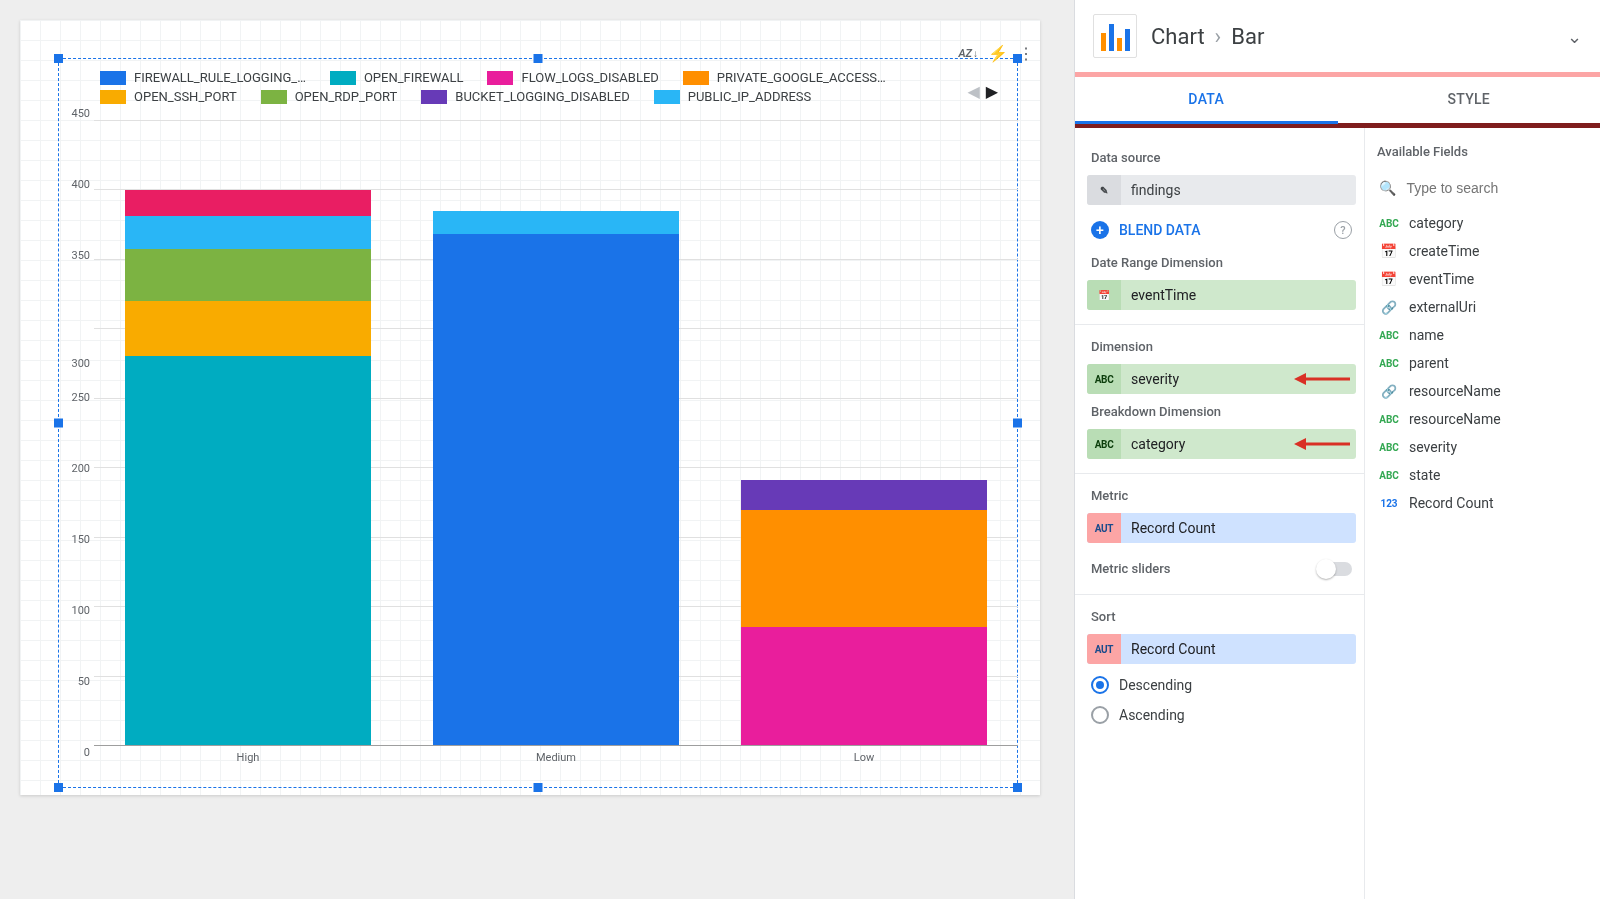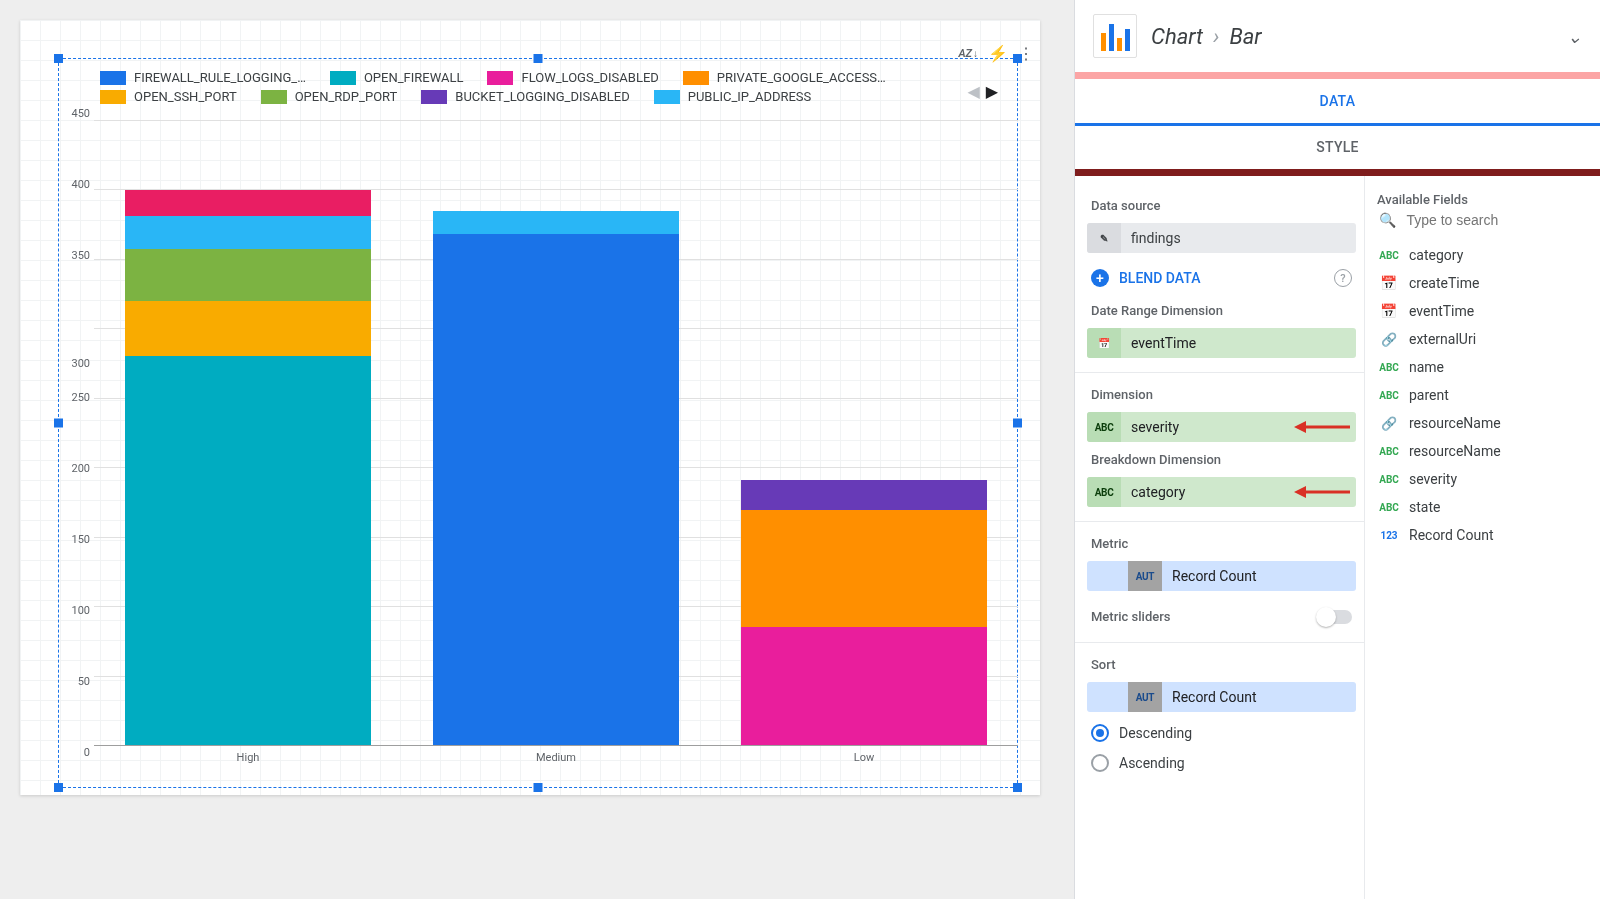--- a/index.html
+++ b/index.html
@@ -92,48 +92,48 @@
   .panel{
     position:absolute; top:0; right:0; bottom:0;
     width:525px; min-width:525px;
     background:#ffffff;
     box-shadow:-1px 0 0 #dadce0;
     display:flex; flex-direction:column;
     font-size:14px;
   }
   .panel-header{
     display:flex;align-items:center;gap:14px;
-    padding:14px 18px; border-bottom:7px solid #fca5a5;font-style:italic;
+    padding:14px 18px; border-bottom:5px solid #fca5a5;
   }
   .chart-icon{width:44px;height:44px;border:1px solid #e0e0e0;border-radius:2px;display:flex;align-items:flex-end;justify-content:center;gap:3px;padding:6px;}
   .chart-icon div{width:5px;}
   .breadcrumb{font-size:22px;color:#3c4043;display:flex;align-items:center;gap:10px;}
   .breadcrumb .sep{color:#9aa0a6;}
   .panel-header .expand{margin-left:auto;color:#5f6368;font-size:18px;cursor:pointer;}
 
-  .tabs{display:flex;border-bottom:7px solid #7f1d1d;flex-direction:column;}
+  .tabs{display:flex;border-bottom:5px solid #7f1d1d;}
   .tab{flex:1;text-align:center;padding:14px 0;font-weight:500;color:#5f6368;letter-spacing:.3px;cursor:pointer;}
   .tab.active{color:#1a73e8;border-bottom:3px solid #1a73e8;margin-bottom:-1px;}
 
   .panel-body{flex:1;display:flex;overflow:hidden;}
   .config{flex:1;border-right:1px solid #e8eaed;overflow-y:auto;padding:16px 8px 40px 12px;}
   .avail{width:235px;overflow-y:auto;padding:16px 12px;}
 
   .section-title{font-size:13px;color:#5f6368;font-weight:500;margin:6px 4px 10px;}
   .divider{height:1px;background:#e8eaed;margin:14px -8px 14px -12px;}
 
   .chip{display:flex;align-items:center;height:30px;border-radius:3px;overflow:hidden;font-size:14px;margin-bottom:6px;position:relative;}
   .chip .badge{width:34px;height:100%;display:flex;align-items:center;justify-content:center;font-size:10px;font-weight:700;letter-spacing:-.3px;}
   .chip .label{flex:1;padding:0 10px;white-space:nowrap;overflow:hidden;text-overflow:ellipsis;}
   .chip.grey{background:#e8eaed;color:#3c4043;}
   .chip.grey .badge{background:#dadce0;}
   .chip.green{background:#cfe8cc;color:#202124;}
   .chip.green .badge{background:#b9ddb5;color:#0b3d0b;}
   .chip.blue{background:#cfe2ff;color:#202124;}
-  .chip.blue .badge{background:#a3a3a3;color:#1a4b8c;margin-left:41px;}
+  .chip.blue .badge{background:#fca5a5;color:#1a4b8c;}
 
   .blend{display:flex;align-items:center;gap:10px;color:#1a73e8;font-weight:500;padding:10px 4px;}
   .blend .plus{width:18px;height:18px;border-radius:50%;background:#1a73e8;color:#fff;display:flex;align-items:center;justify-content:center;font-size:14px;line-height:1;}
   .blend .help{margin-left:auto;width:18px;height:18px;border-radius:50%;border:1px solid #9aa0a6;color:#9aa0a6;font-size:11px;display:flex;align-items:center;justify-content:center;}
 
   .row-between{display:flex;align-items:center;justify-content:space-between;padding:4px;color:#5f6368;font-weight:500;font-size:13px;}
   .toggle{width:34px;height:14px;border-radius:7px;background:#dadce0;position:relative;}
   .toggle::after{content:"";position:absolute;top:-3px;left:-2px;width:20px;height:20px;border-radius:50%;background:#fff;box-shadow:0 1px 2px rgba(0,0,0,.3);}
   
   .radio{display:flex;align-items:center;gap:10px;padding:6px 4px;color:#3c4043;cursor:pointer;}
@@ -362,21 +362,21 @@
         <div class="circ"></div>
           <span>Descending</span>
       </div>
       <div class="radio">
         <div class="circ"></div>
           <span>Ascending</span>
       </div>
     </div>
 
     <div class="avail">
-      <div class="section-title" style="margin:0 0 0">Available Fields</div>
+      <div class="section-title" style="margin:0 0 16px">Available Fields</div>
       <div class="search">
         <span>🔍</span>
         <input placeholder="Type to search" style="">
       </div>
       <div id="field-list">
           <div class="field">
             <span class="fbadge abc">ABC</span>
             <span>category</span>
           </div>
           <div class="field">

